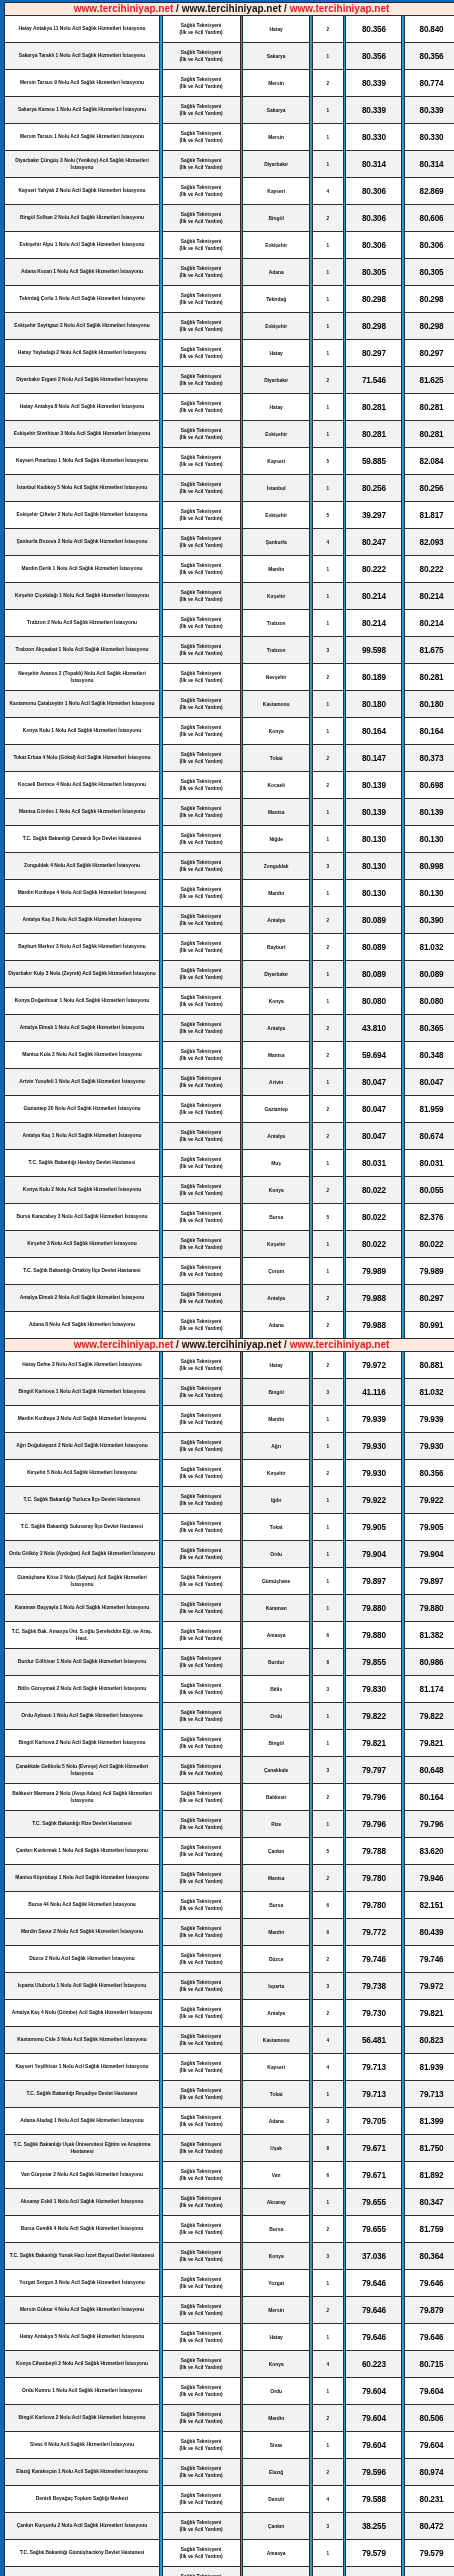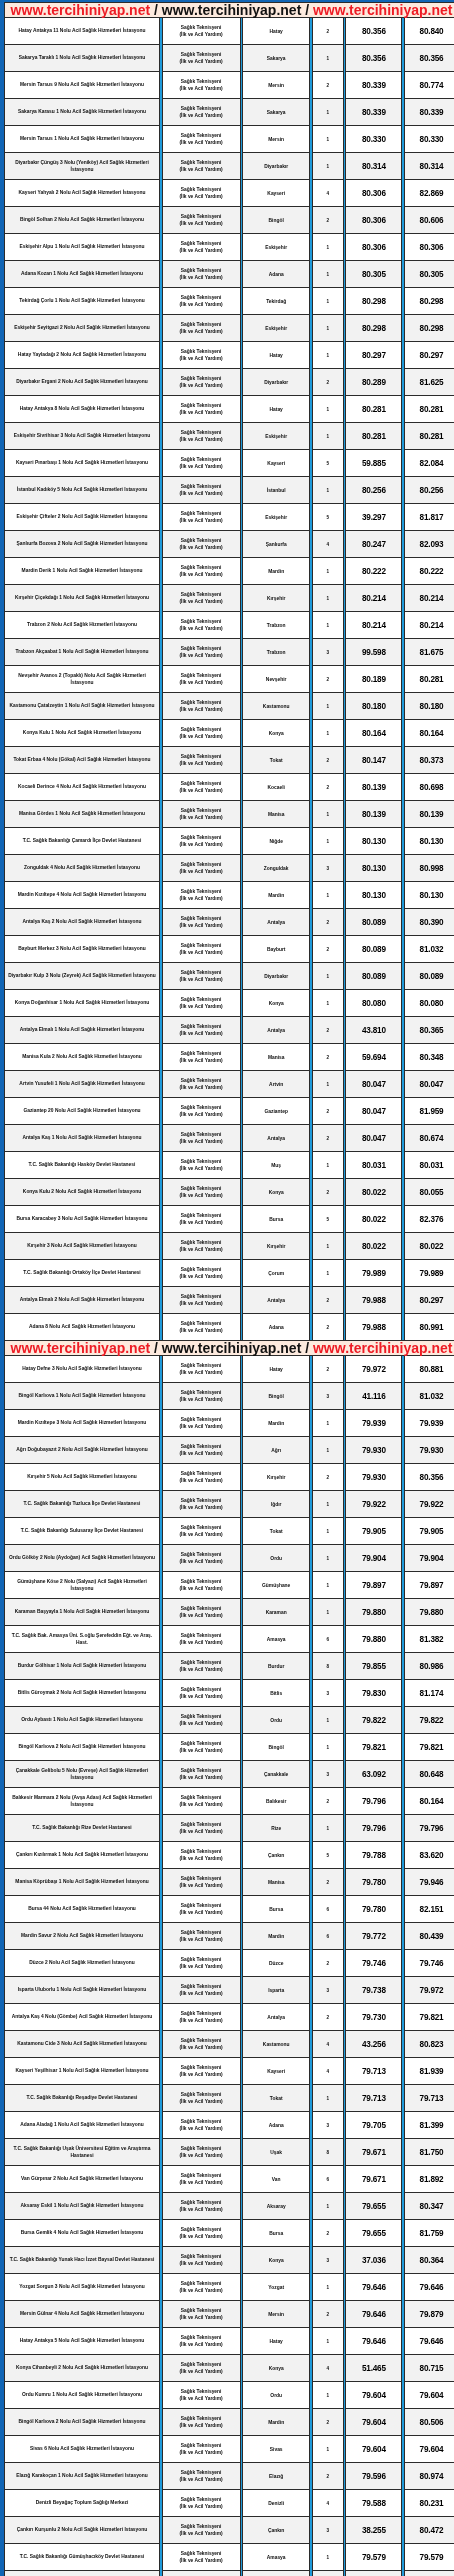--- a/index.html
+++ b/index.html
@@ -96,21 +96,21 @@
     background:#fdeade;
     text-align:center;
     height:12px;
     border-left:0.5px solid #2b2b2b;
     border-right:0.5px solid #2b2b2b;
     border-top:0.5px solid #2b2b2b;
     border-bottom:0.5px solid #2b2b2b;
     padding:0;
   }
   .wm{
-    font-size:14px;
+    font-size:10px;
     font-weight:bold;
     white-space:nowrap;
     line-height:1;
   }
   .wm .red{color:#ee1c25;}
   .wm .blk{color:#111111;}
   .wm .sl{color:#111111;font-weight:bold;}
 </style>
 </head>
 <body>
@@ -305,21 +305,21 @@
         </tr>
         <tr class="row alt">
           <td class="name">Diyarbakır Ergani 2 Nolu Acil Sağlık Hizmetleri İstasyonu</td>
           <td class="sep"></td>
           <td class="title">Sağlık Teknisyeni<br>(İlk ve Acil Yardım)</td>
           <td class="sep"></td>
           <td class="prov">Diyarbakır</td>
           <td class="sep"></td>
           <td class="quota">2</td>
           <td class="sep"></td>
-          <td class="score">80.289</td>
+          <td class="score">71.546</td>
           <td class="sep"></td>
           <td class="score">81.625</td>
         </tr>
         <tr class="row">
           <td class="name">Hatay Antakya 8 Nolu Acil Sağlık Hizmetleri İstasyonu</td>
           <td class="sep"></td>
           <td class="title">Sağlık Teknisyeni<br>(İlk ve Acil Yardım)</td>
           <td class="sep"></td>
           <td class="prov">Hatay</td>
           <td class="sep"></td>
@@ -971,21 +971,21 @@
         </tr>
         <tr class="row alt">
           <td class="name">Çanakkale Gelibolu 5 Nolu (Evreşe) Acil Sağlık Hizmetleri İstasyonu</td>
           <td class="sep"></td>
           <td class="title">Sağlık Teknisyeni<br>(İlk ve Acil Yardım)</td>
           <td class="sep"></td>
           <td class="prov">Çanakkale</td>
           <td class="sep"></td>
           <td class="quota">3</td>
           <td class="sep"></td>
-          <td class="score">63.092</td>
+          <td class="score">79.797</td>
           <td class="sep"></td>
           <td class="score">80.648</td>
         </tr>
         <tr class="row">
           <td class="name">Balıkesir Marmara 2 Nolu (Avşa Adası) Acil Sağlık Hizmetleri İstasyonu</td>
           <td class="sep"></td>
           <td class="title">Sağlık Teknisyeni<br>(İlk ve Acil Yardım)</td>
           <td class="sep"></td>
           <td class="prov">Balıkesir</td>
           <td class="sep"></td>
@@ -1101,21 +1101,21 @@
         </tr>
         <tr class="row alt">
           <td class="name">Kastamonu Cide 3 Nolu Acil Sağlık Hizmetleri İstasyonu</td>
           <td class="sep"></td>
           <td class="title">Sağlık Teknisyeni<br>(İlk ve Acil Yardım)</td>
           <td class="sep"></td>
           <td class="prov">Kastamonu</td>
           <td class="sep"></td>
           <td class="quota">4</td>
           <td class="sep"></td>
-          <td class="score">43.256</td>
+          <td class="score">56.481</td>
           <td class="sep"></td>
           <td class="score">80.823</td>
         </tr>
         <tr class="row">
           <td class="name">Kayseri Yeşilhisar 1 Nolu Acil Sağlık Hizmetleri İstasyonu</td>
           <td class="sep"></td>
           <td class="title">Sağlık Teknisyeni<br>(İlk ve Acil Yardım)</td>
           <td class="sep"></td>
           <td class="prov">Kayseri</td>
           <td class="sep"></td>
@@ -1257,21 +1257,21 @@
         </tr>
         <tr class="row alt">
           <td class="name">Konya Cihanbeyli 2 Nolu Acil Sağlık Hizmetleri İstasyonu</td>
           <td class="sep"></td>
           <td class="title">Sağlık Teknisyeni<br>(İlk ve Acil Yardım)</td>
           <td class="sep"></td>
           <td class="prov">Konya</td>
           <td class="sep"></td>
           <td class="quota">4</td>
           <td class="sep"></td>
-          <td class="score">51.465</td>
+          <td class="score">60.223</td>
           <td class="sep"></td>
           <td class="score">80.715</td>
         </tr>
         <tr class="row">
           <td class="name">Ordu Kumru 1 Nolu Acil Sağlık Hizmetleri İstasyonu</td>
           <td class="sep"></td>
           <td class="title">Sağlık Teknisyeni<br>(İlk ve Acil Yardım)</td>
           <td class="sep"></td>
           <td class="prov">Ordu</td>
           <td class="sep"></td>

